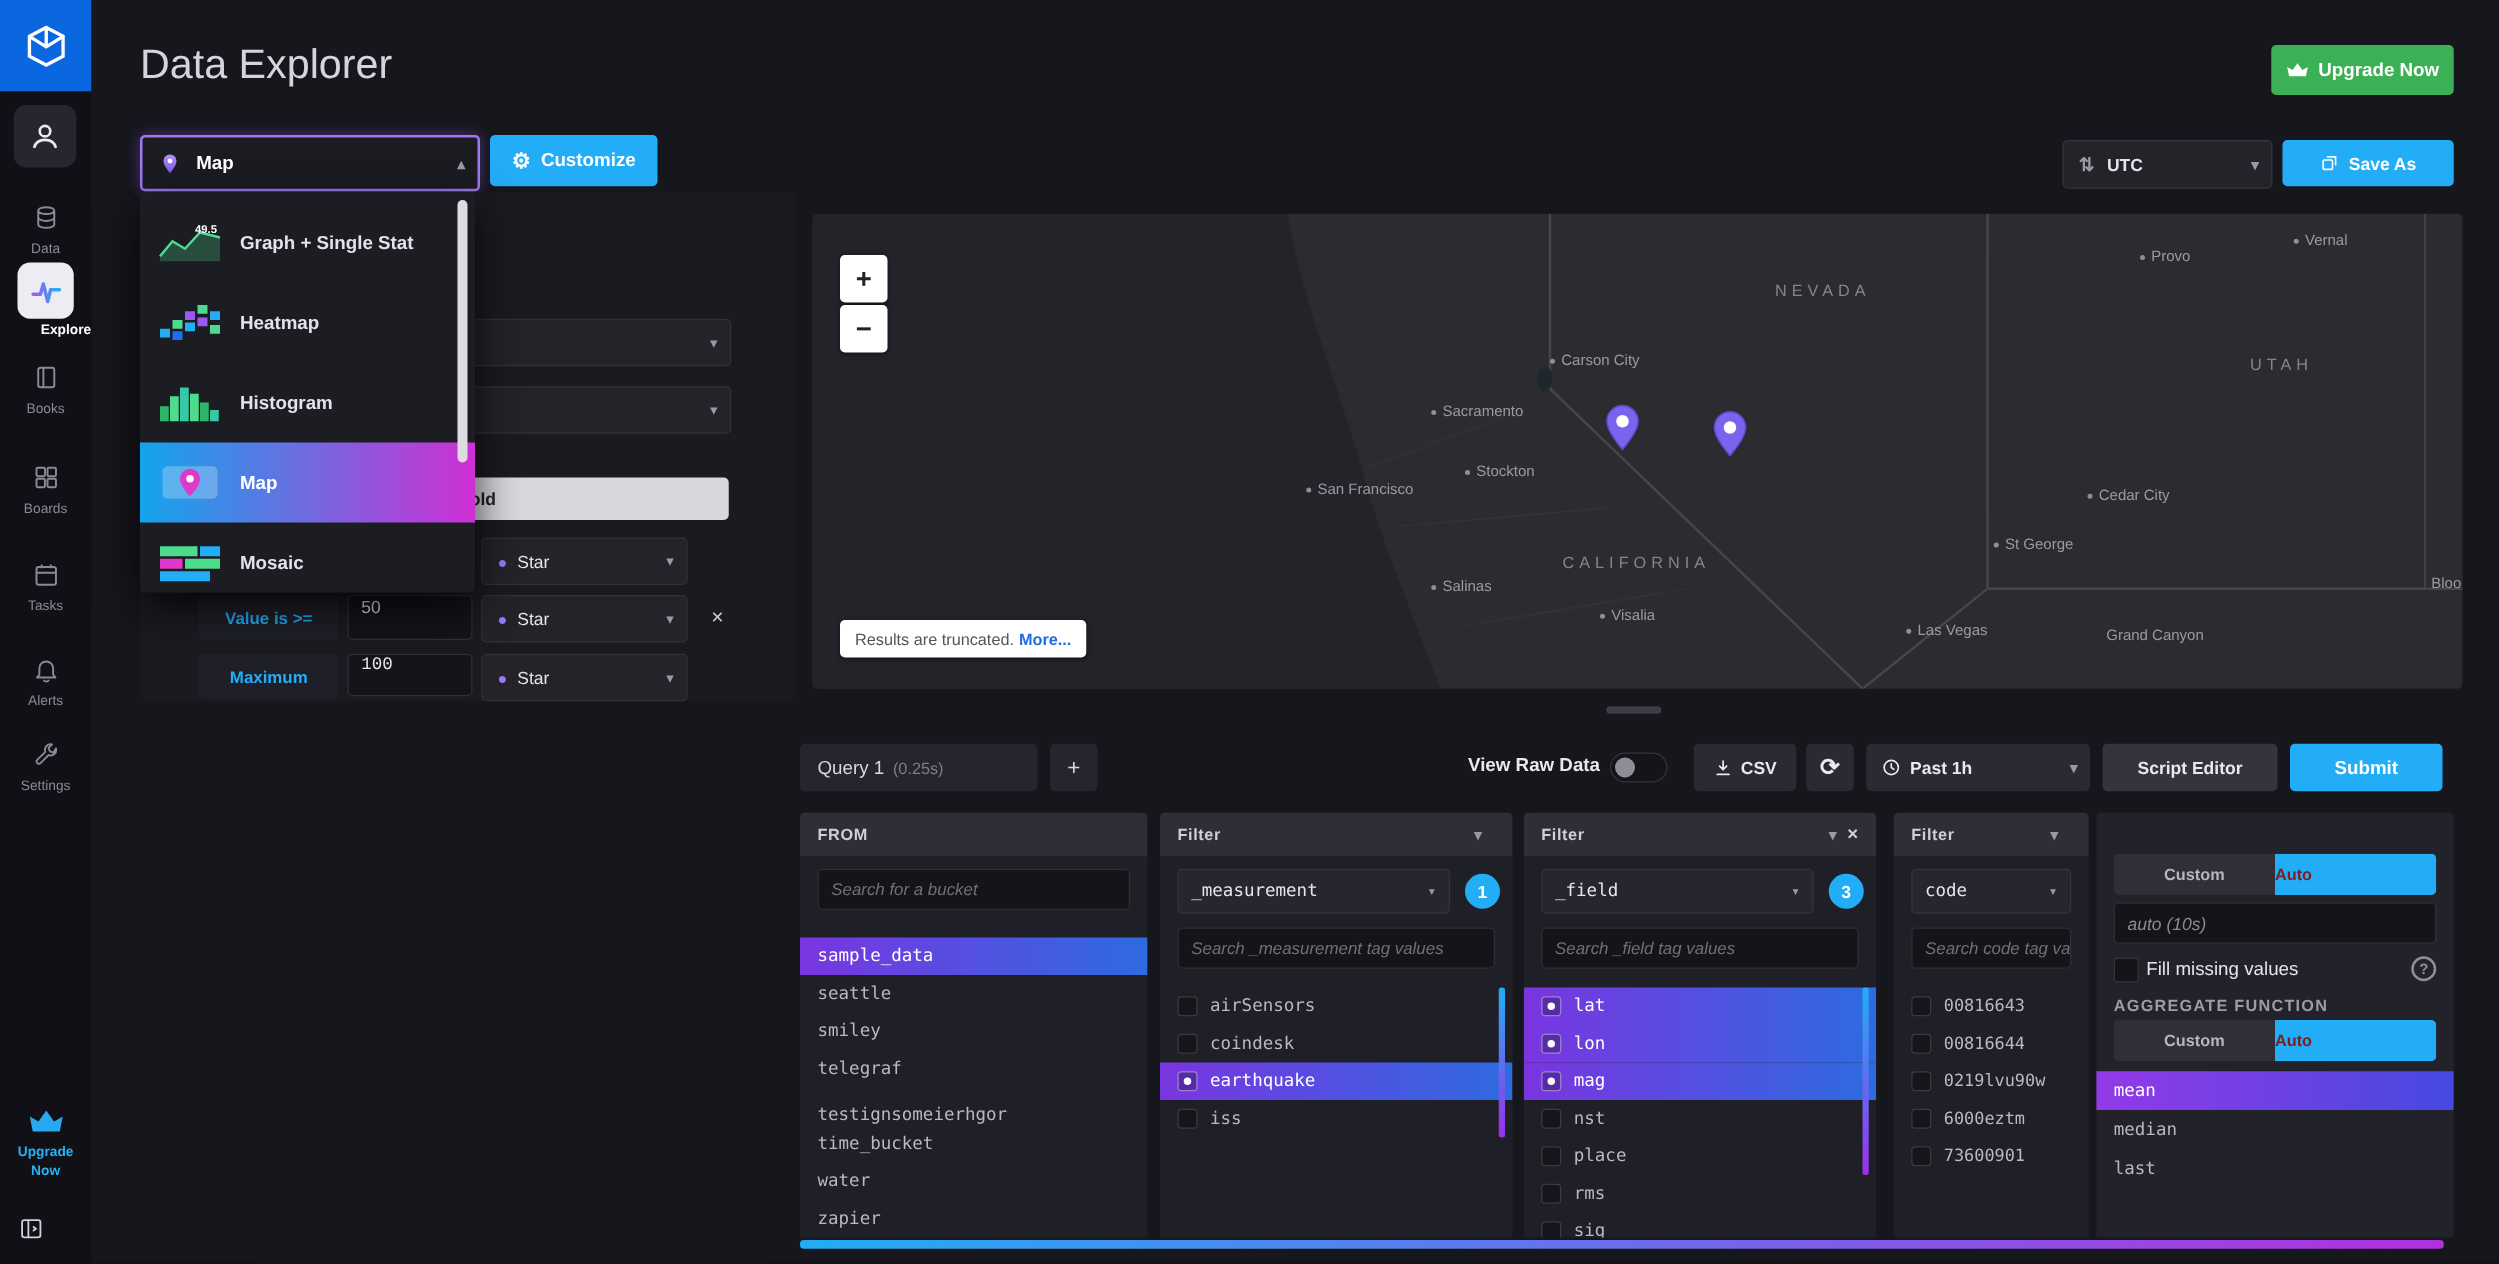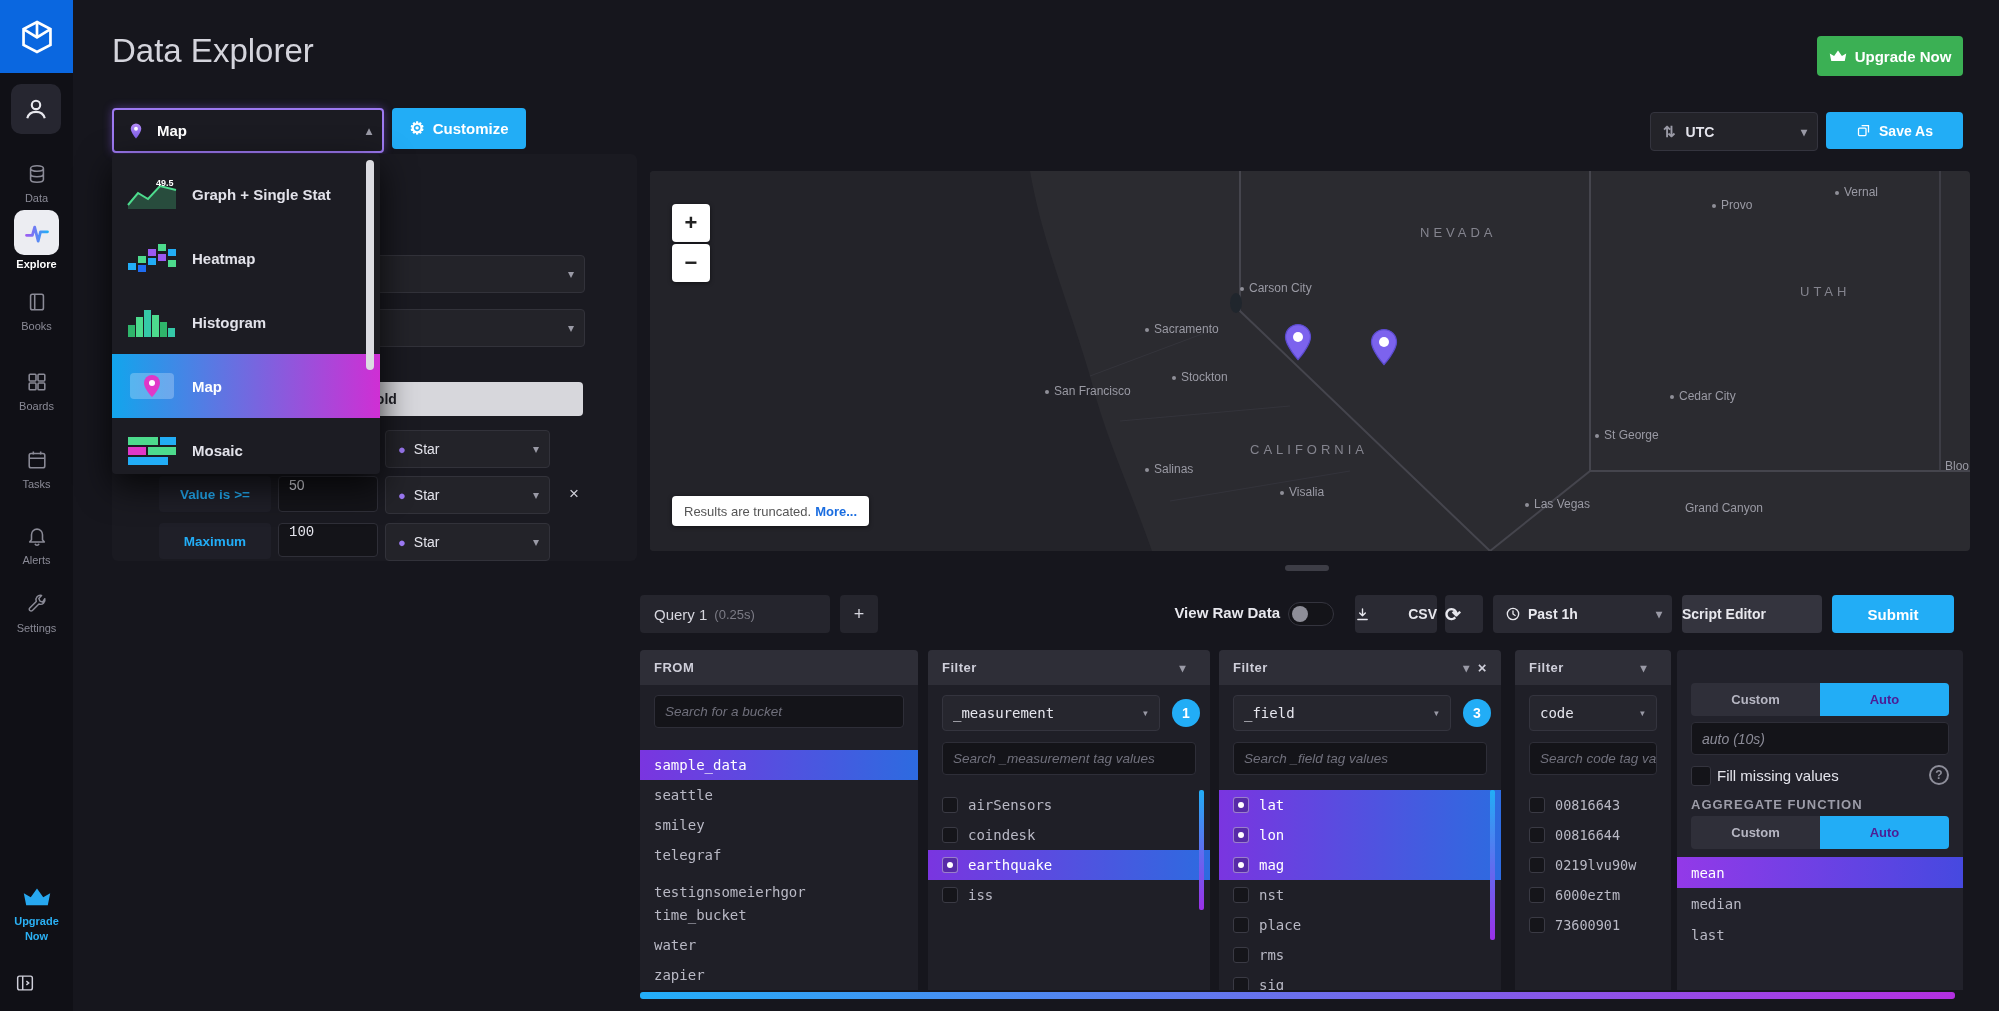--- a/index.html
+++ b/index.html
@@ -41,42 +41,42 @@
   .trunc{position:absolute;left:22px;top:325px;height:30px;background:#fff;border-radius:4px;display:flex;align-items:center;padding:0 12px;font-size:13px;color:#555;box-shadow:0 1px 4px rgba(0,0,0,.5);white-space:nowrap;}
   .trunc b{color:#1a6de0;margin-left:4px;}
   .mlabel{position:absolute;color:#9a9aa4;font-size:12px;white-space:nowrap;}
   .mstate{color:#84848e;letter-spacing:4px;font-size:13px;}
   .mdot::before{content:"";display:inline-block;width:4px;height:4px;background:#8f8f98;border-radius:50%;margin-right:5px;vertical-align:middle;}
   .pin{position:absolute;width:30px;height:38px;}
   
   .divider{position:absolute;left:1285px;top:565px;width:44px;height:6px;border-radius:3px;background:#3d3d46;}
   
   .tb-dark{background:#25252d;border-radius:4px;color:#d6d6de;display:flex;align-items:center;}
-  .tb-mid{background:#2a2a33;border-radius:4px;color:#e8e8ee;display:flex;align-items:center;justify-content:space-between;gap:7px;font-weight:bold;font-size:14px;}
+  .tb-mid{background:#2a2a33;border-radius:4px;color:#e8e8ee;display:flex;align-items:center;justify-content:center;gap:7px;font-weight:bold;font-size:14px;}
   .toggle{position:absolute;left:1288px;top:602px;width:46px;height:24px;background:#141419;border:1px solid #34343e;border-radius:13px;box-sizing:border-box;}
   .toggle .knob{position:absolute;left:3px;top:3px;width:16px;height:16px;background:#8e8e98;border-radius:50%;}
   
   .col{position:absolute;top:650px;height:340px;background:#1f1f27;border-radius:4px 4px 0 0;overflow:hidden;}
   .col-head{position:absolute;left:0;top:0;right:0;height:35px;background:#2e2e37;display:flex;align-items:center;color:#cfcfda;font-size:13px;font-weight:bold;letter-spacing:.5px;padding:0 14px;box-sizing:border-box;}
   .search{position:absolute;background:#141419;border:1px solid #2e2e38;border-radius:4px;color:#70707c;font-style:italic;font-size:13.5px;display:flex;align-items:center;padding:0 10px;overflow:hidden;white-space:nowrap;box-sizing:border-box;}
   .brow{position:absolute;left:0;right:0;height:30px;display:flex;align-items:center;font-family:"DejaVu Sans Mono",monospace;font-size:14px;color:#b9b9c5;padding-left:14px;box-sizing:border-box;}
   .grad{background:linear-gradient(90deg,#7a35e0,#2d6be0);color:#fff;}
   .cb{width:16px;height:16px;background:#15151a;border:1px solid #3a3a44;border-radius:3px;flex:none;margin-right:10px;position:relative;box-sizing:border-box;}
   .cb.on{background:rgba(0,0,0,.25);border-color:rgba(255,255,255,.4);}
   .cb.on::after{content:"";position:absolute;left:4px;top:4px;width:6px;height:6px;background:#fff;border-radius:50%;}
   .tag-dd{position:absolute;background:#26262e;border:1px solid #34343e;border-radius:4px;display:flex;align-items:center;color:#e6e6ee;font-family:"DejaVu Sans Mono",monospace;font-size:14px;padding-left:10px;box-sizing:border-box;}
   .badge{position:absolute;width:28px;height:28px;border-radius:50%;background:#22adf6;color:#fff;font-weight:bold;font-size:14px;display:flex;align-items:center;justify-content:center;}
   .vscroll{position:absolute;width:5px;border-radius:2px;background:linear-gradient(180deg,#22adf6,#9b30e8);}
   .hscroll{position:absolute;left:640px;top:992px;width:1315px;height:7px;border-radius:3px;background:linear-gradient(90deg,#22adf6,#b32fe0);}
   
   .fn-panel{position:absolute;left:1677px;top:650px;width:286px;height:340px;background:#22222b;border-radius:4px 4px 0 0;overflow:hidden;}
   .sec-label{position:absolute;left:14px;color:#9c9ca8;font-size:13px;font-weight:bold;letter-spacing:1px;}
   .seg{position:absolute;left:14px;width:258px;height:33px;border-radius:4px;overflow:hidden;display:flex;}
   .seg .off{flex:1;background:#2f2f39;color:#b6b6c2;font-weight:bold;font-size:13px;display:flex;align-items:center;justify-content:center;}
-  .seg .on{flex:1;background:#22adf6;color:#4c1d95;font-weight:bold;font-size:13px;display:flex;align-items:center;justify-content:center;}
+  .seg .on{flex:1;background:#22adf6;color:#7f1d1d;font-weight:bold;font-size:13px;display:flex;align-items:center;}
   .fn-row{position:absolute;left:0;right:0;height:31px;display:flex;align-items:center;padding-left:14px;font-family:"DejaVu Sans Mono",monospace;font-size:14px;color:#b9b9c5;box-sizing:border-box;}
   .fn-row.grad2{background:linear-gradient(90deg,#9339e8,#4649e0);color:#fff;}
   .help{position:absolute;left:252px;width:20px;height:20px;border:2px solid #8e8e9a;border-radius:50%;color:#8e8e9a;font-size:12px;font-weight:bold;display:flex;align-items:center;justify-content:center;box-sizing:border-box;}
 </style>
 </head>
 <body>
 
 <div class="stage">
 
   <div class="sidebar">
@@ -93,21 +93,21 @@
         </svg>
     </div>
 
     <div class="nav-item" style="top:163px;">
       <svg width="22" height="22" viewBox="0 0 24 24">
           <path d="M5 6c0-1.7 3.1-3 7-3s7 1.3 7 3-3.1 3-7 3-7-1.3-7-3zm0 0v12c0 1.7 3.1 3 7 3s7-1.3 7-3V6M5 12c0 1.7 3.1 3 7 3s7-1.3 7-3" fill="none" stroke="#8a8a96" stroke-width="1.7"></path>
         </svg>
       <div class="lbl">Data</div>
     </div>
 
-    <div class="nav-item active" style="top:210px;">
+    <div class="nav-item active" style="top:210px;text-align:right;">
       <div class="nav-icon-box">
         <svg width="28" height="28" viewBox="0 0 24 24">
             <defs>
               <linearGradient id="eg" x1="0" y1="0" x2="1" y2="0">
                 <stop offset="0" stop-color="#9d5df2"></stop>
                 <stop offset="1" stop-color="#22adf6"></stop>
               </linearGradient>
             </defs>
             <polyline points="3,14 8,14 10,7 13,19 15,11 21,11" fill="none" stroke="url(#eg)" stroke-width="2.4" stroke-linejoin="round" stroke-linecap="round"></polyline>
           </svg>

